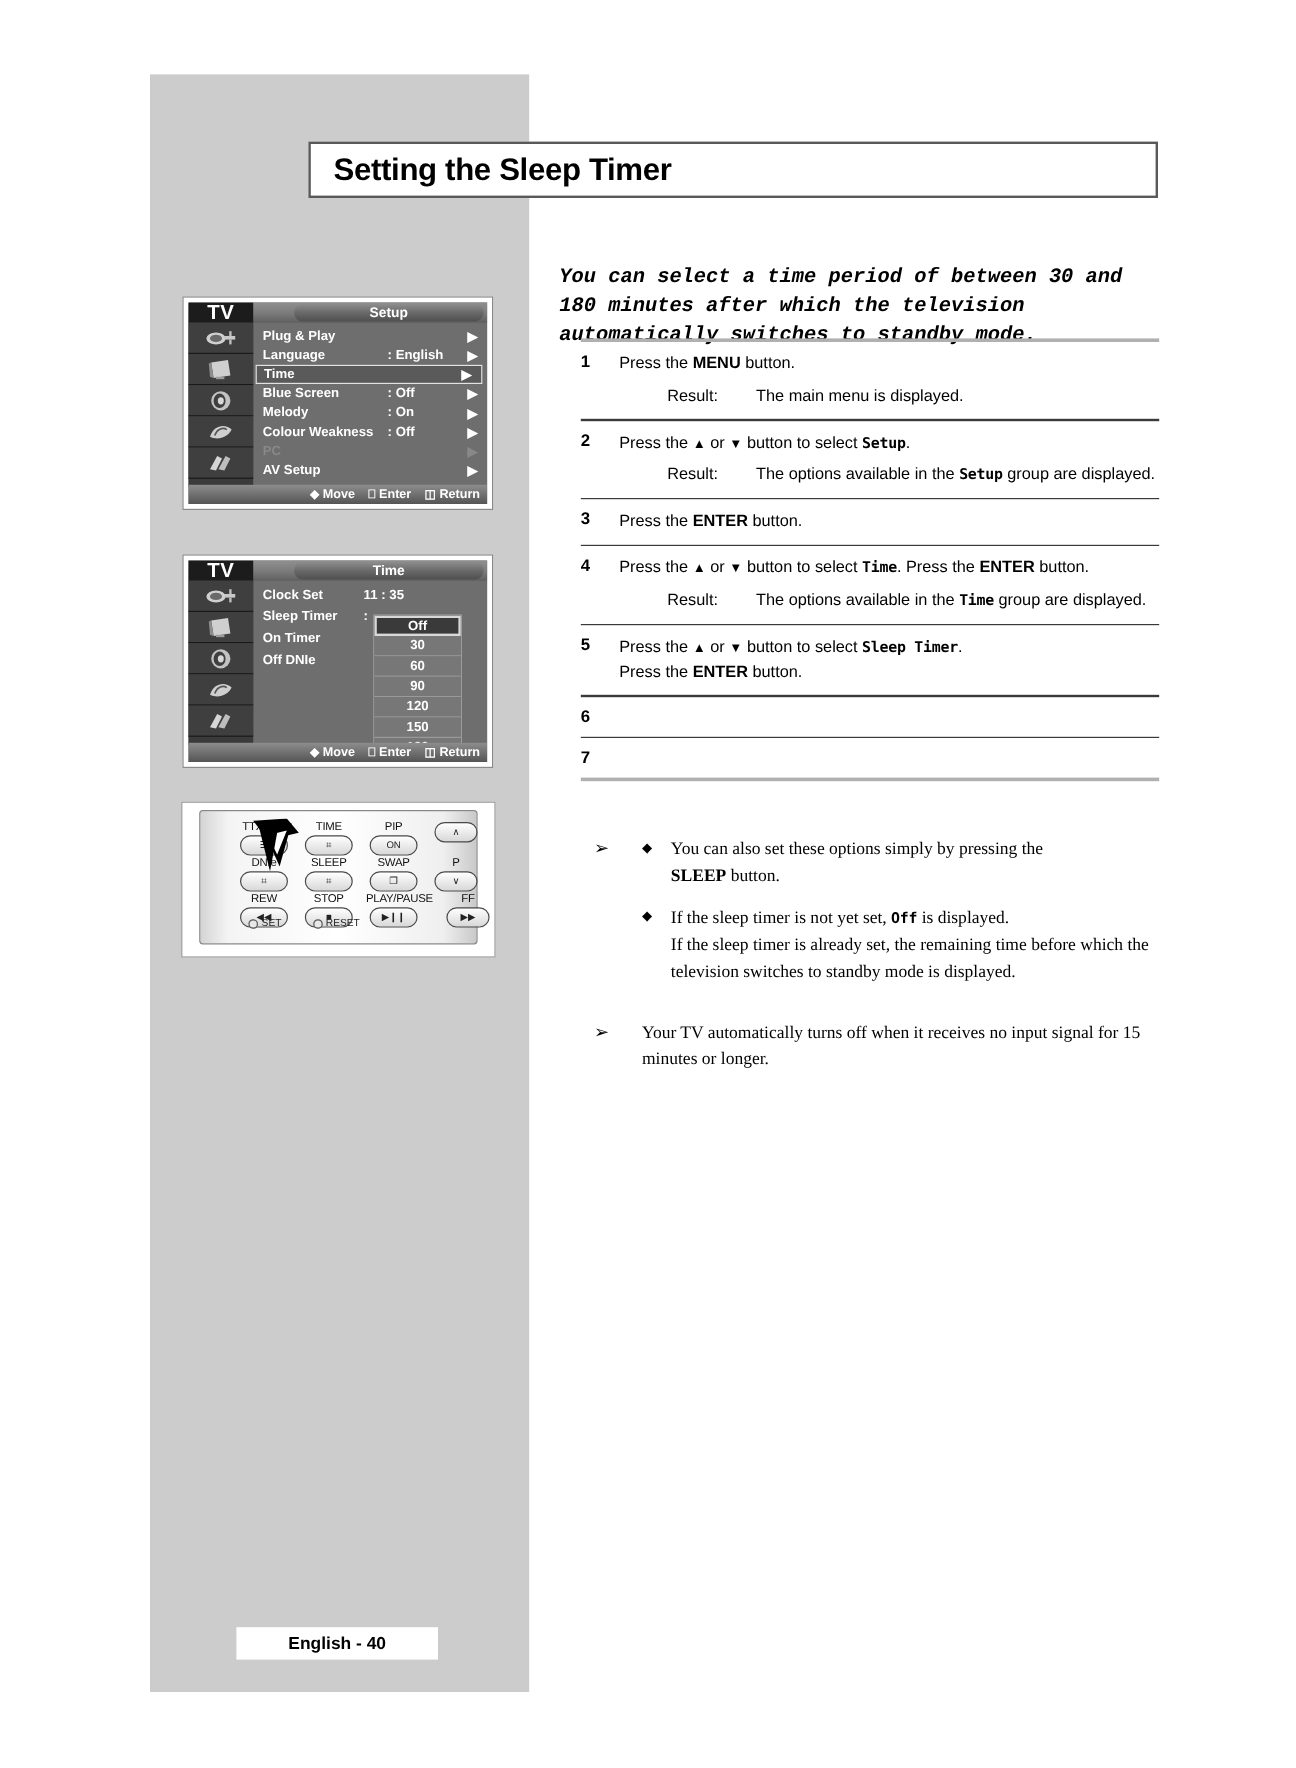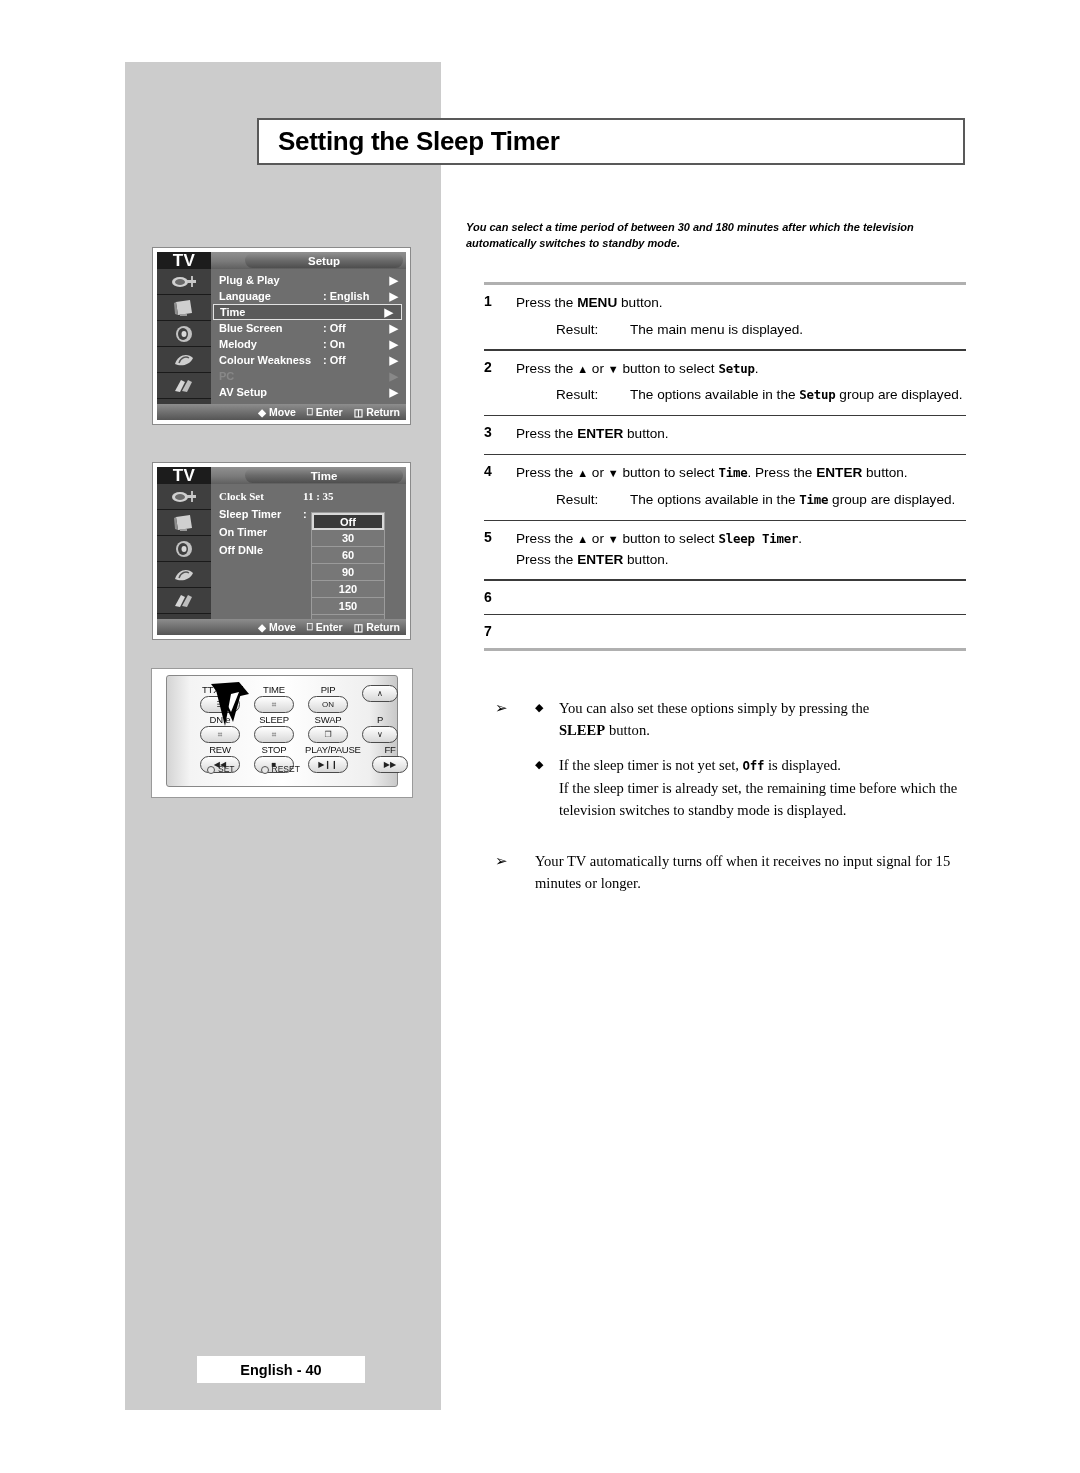--- a/index.html
+++ b/index.html
@@ -283,24 +283,24 @@
   }
 
   
   .intro {
     position: absolute;
     left: 466px;
     top: 220px;
     width: 500px;
     font-style: italic;
     font-weight: bold;
-    font-size: 11px;
+    font-size: 17px;
     line-height: 1.42;
     color: #000;
-    font-family: Liberation Sans, sans-serif;
+    font-family: Liberation Mono, monospace;
   }
 
   .steps {
     position: absolute;
     left: 484px;
     top: 282px;
     width: 482px;
   }
   .rule-thick {
     height: 3px;
@@ -540,21 +540,21 @@
           </svg>
         </div>
         <div class="osd-icon">
           <svg class="ic" width="24" height="16" viewBox="0 0 24 16">
             <path d="M3 13 L9 2 L13 4 L8 14 Z" fill="#d6d6d6"></path>
             <path d="M10 13 L16 2 L20 4 L15 14 Z" fill="#bdbdbd"></path>
           </svg>
         </div>
       </div>
       <div class="osd-items" id="time-rows">
-          <div class="osd-row" style="height: 18px; font-family: Liberation Serif, serif;">
+          <div class="osd-row" style="height: 18px;">
             <span class="osd-label" style="width:84px">Clock Set</span>
             <span class="osd-value">11 : 35</span>
           </div>
           <div class="osd-row" style="height: 18px;">
             <span class="osd-label" style="width:84px">Sleep Timer</span>
             <span class="osd-value">:</span>
           </div>
           <div class="osd-row" style="height: 18px;">
             <span class="osd-label" style="width:84px">On Timer</span>
             <span class="osd-value"></span>

